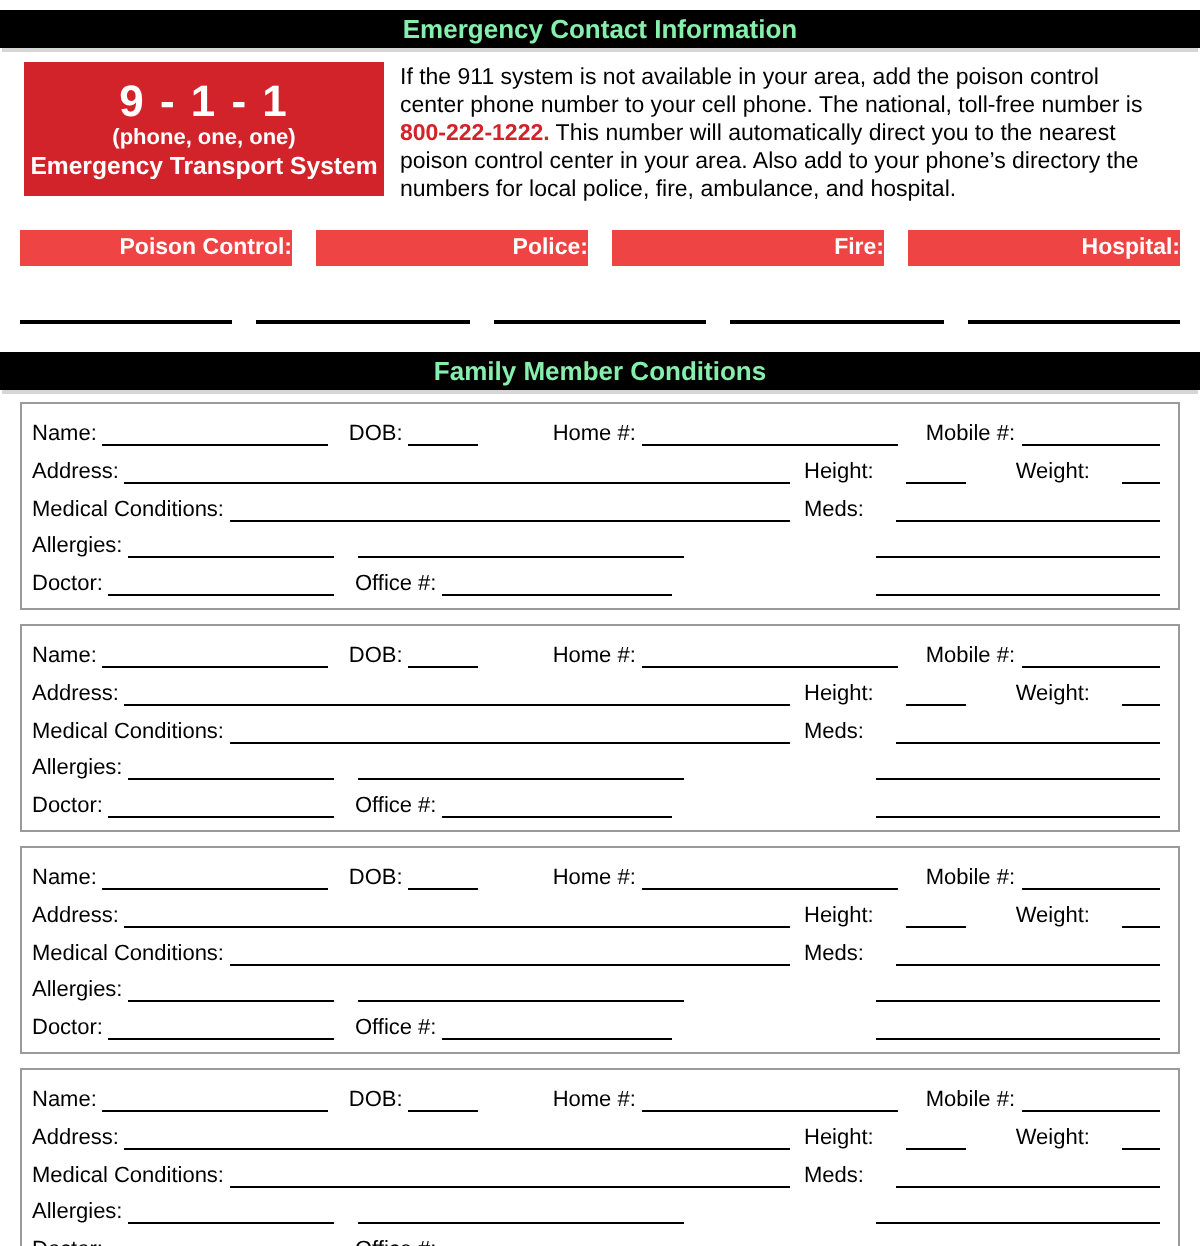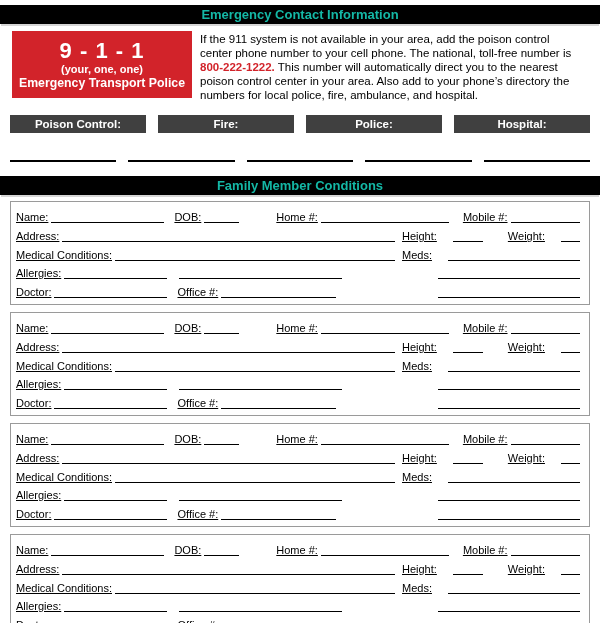--- a/index.html
+++ b/index.html
@@ -1,45 +1,45 @@
 <!DOCTYPE html>
 <html><head>
 <meta charset="utf-8">
 <style>
   * { box-sizing: border-box; margin: 0; padding: 0; }
   html, body { width: 600px; height: 623px; overflow: hidden; background: #fff; }
   body { font-family: "Liberation Sans", sans-serif; color: #000; }
 
   .black-bar {
-    background: #000; color: #14b8a6; font-weight: bold; text-align: center;
+    background: #000; color: #86efac; font-weight: bold; text-align: center;
     font-size: 13px; height: 19px; line-height: 19px;
     box-shadow: 0 3px 0 -1px #d6d6d6;
   }
   .bar-top { margin-top: 5px; }
   .bar-family { margin-top: 14px; margin-bottom: 6px; }
 
   .top-row { display: flex; margin: 7px 28px 0 12px; }
   .red-box {
     width: 180px; flex: none; height: 67px; color: #fff; text-align: center;
     font-weight: bold; display: flex; flex-direction: column; justify-content: center;
   }
   .red-num { font-size: 22px; line-height: 24px; letter-spacing: 1px; }
   .red-sub { font-size: 11px; line-height: 13px; }
   .red-sys { font-size: 12.3px; line-height: 15px; white-space: nowrap; }
   .instructions { flex: 1; padding-left: 8px; font-size: 11.5px; line-height: 14.1px; padding-top: 1px; }
   .phone { font-weight: bold; }
 
   .contact-bars { display: flex; gap: 12px; margin: 13px 10px 0 10px; }
-  .cbar { flex: 1; background: #404040; color: #fff; font-weight: bold; font-size: 11.5px;
-          text-align: center; height: 18px; line-height: 18px; }
+  .cbar { flex: 1; background: #ef4444; color: #fff; font-weight: bold; font-size: 11.5px;
+          text-align: right; height: 18px; line-height: 18px; }
   .contact-lines { display: flex; gap: 12px; margin: 0 10px; height: 29px; }
   .cline { flex: 1; border-bottom: 2px solid #000; }
 
   #members { margin-top: 6px; }
-  .member { border: 1px solid #9a9a9a; margin: 0 10px 7px 10px; padding: 7px 9px 2px 5px; text-decoration: underline; }
+  .member { border: 1px solid #9a9a9a; margin: 0 10px 7px 10px; padding: 7px 9px 2px 5px; }
   .mrow { display: flex; height: 18.6px; font-size: 11px; }
   .lbl { line-height: 16px; white-space: nowrap; }
   .line { border-bottom: 1px solid #000; margin-left: 3px; height: 14px; flex: none; }
   .grow { flex: 1 1 auto; }
   .left  { flex: 1; display: flex; padding-right: 7px; }
   .right { width: 178px; flex: none; display: flex; gap: 13px; }
   .indent { padding-left: 33px; }
 
   .g10 { margin-left: 10px; } .g12 { margin-left: 12px; }
   .g14 { margin-left: 14px; } .g25 { margin-left: 37px; }
@@ -54,30 +54,30 @@
 
 <div class="page">
 
   <div class="black-bar bar-top">
     <span>Emergency Contact Information</span>
   </div>
 
   <div class="top-row">
     <div class="red-box" style="background: rgb(210, 35, 42);">
       <div class="red-num">9 - 1 - 1</div>
-      <div class="red-sub">(your, one, one)</div>
-      <div class="red-sys">Emergency Transport Police</div>
+      <div class="red-sub">(phone, one, one)</div>
+      <div class="red-sys">Emergency Transport System</div>
     </div>
     <div class="instructions"><span>If the 911 system is not available in your area, add the poison control center phone number to your cell phone. The national, toll-free number is </span><span class="phone" style="color: rgb(210, 35, 42);">800-222-1222.</span><span> This number will automatically direct you to the nearest poison control center in your area. Also add to your phone’s directory the numbers for local police, fire, ambulance, and hospital.</span></div>
   </div>
 
   <div class="contact-bars" id="contact-bars">
       <div class="cbar">Poison Control:</div>
+      <div class="cbar">Police:</div>
       <div class="cbar">Fire:</div>
-      <div class="cbar">Police:</div>
       <div class="cbar">Hospital:</div>
     </div>
   <div class="contact-lines" id="contact-lines">
       <div class="cline"></div>
       <div class="cline"></div>
       <div class="cline"></div>
       <div class="cline"></div>
       <div class="cline"></div>
     </div>
 

